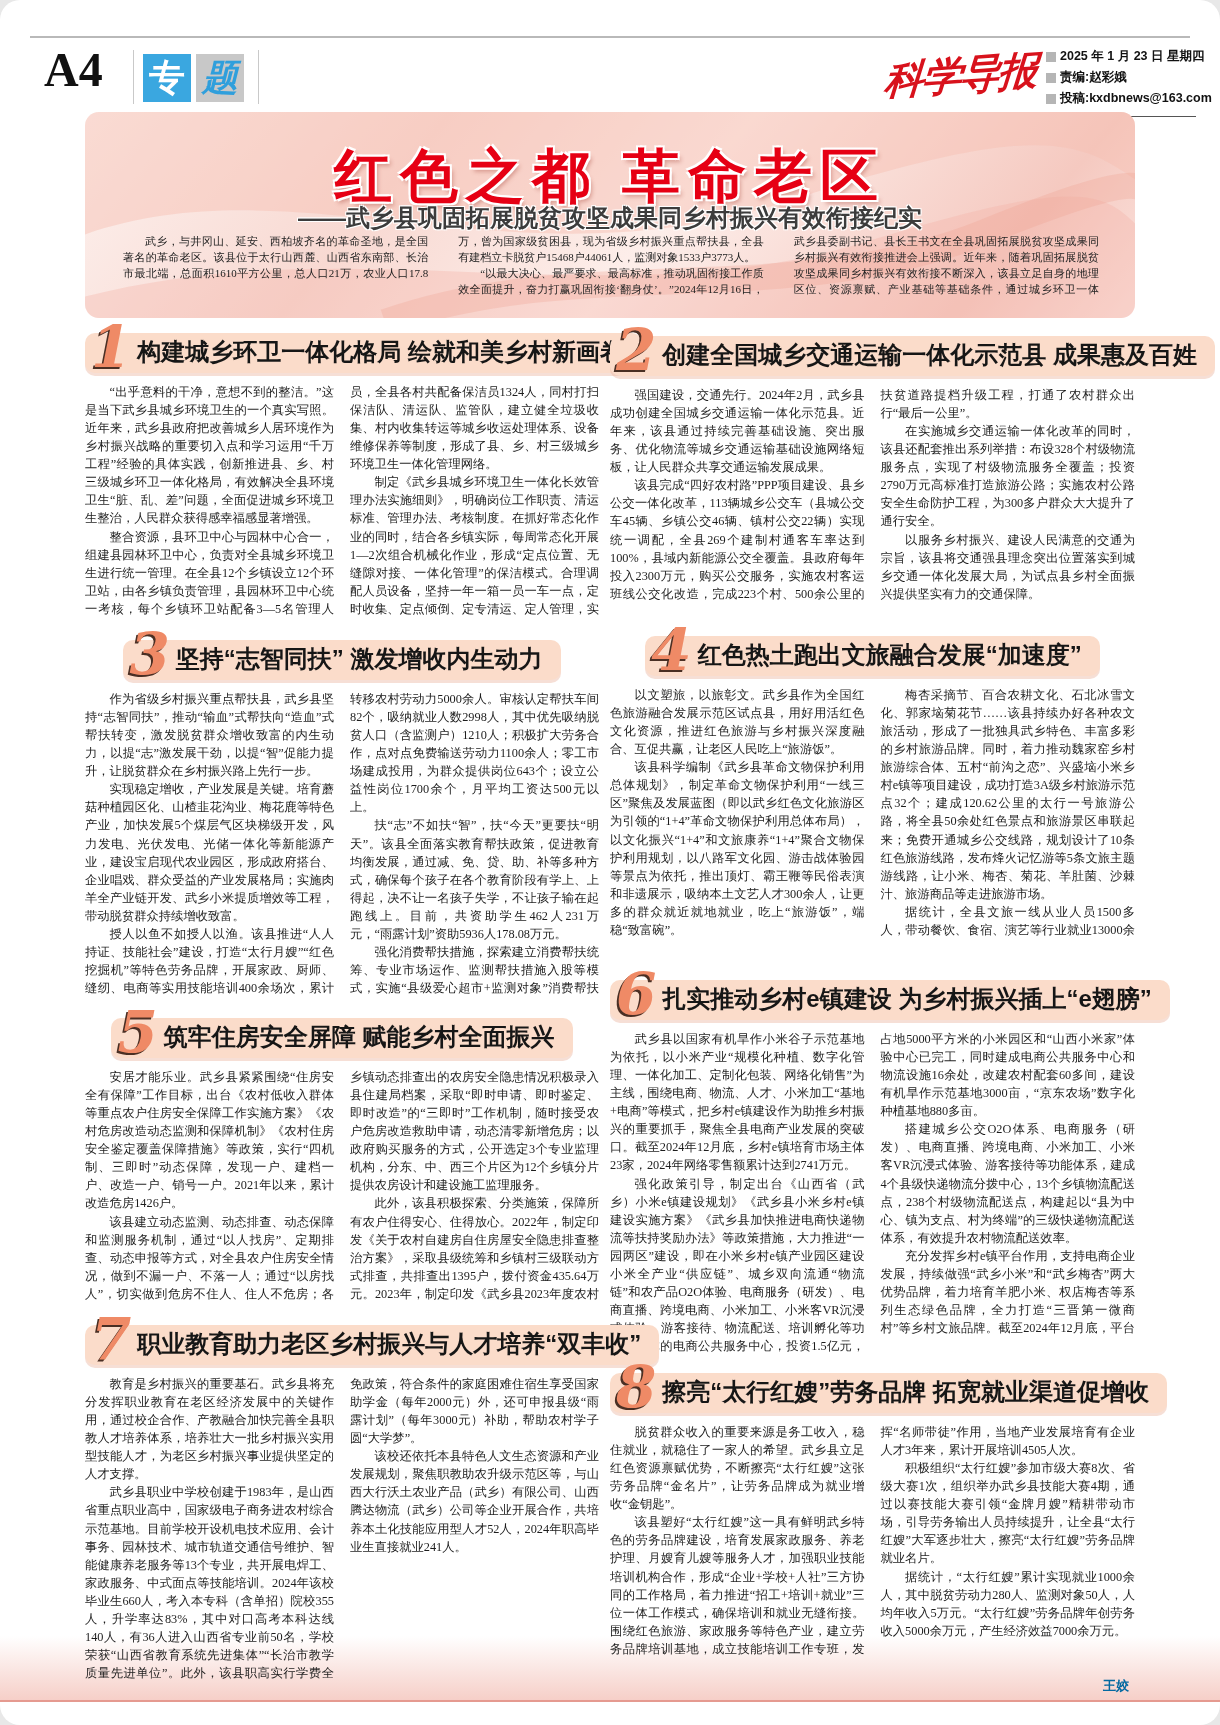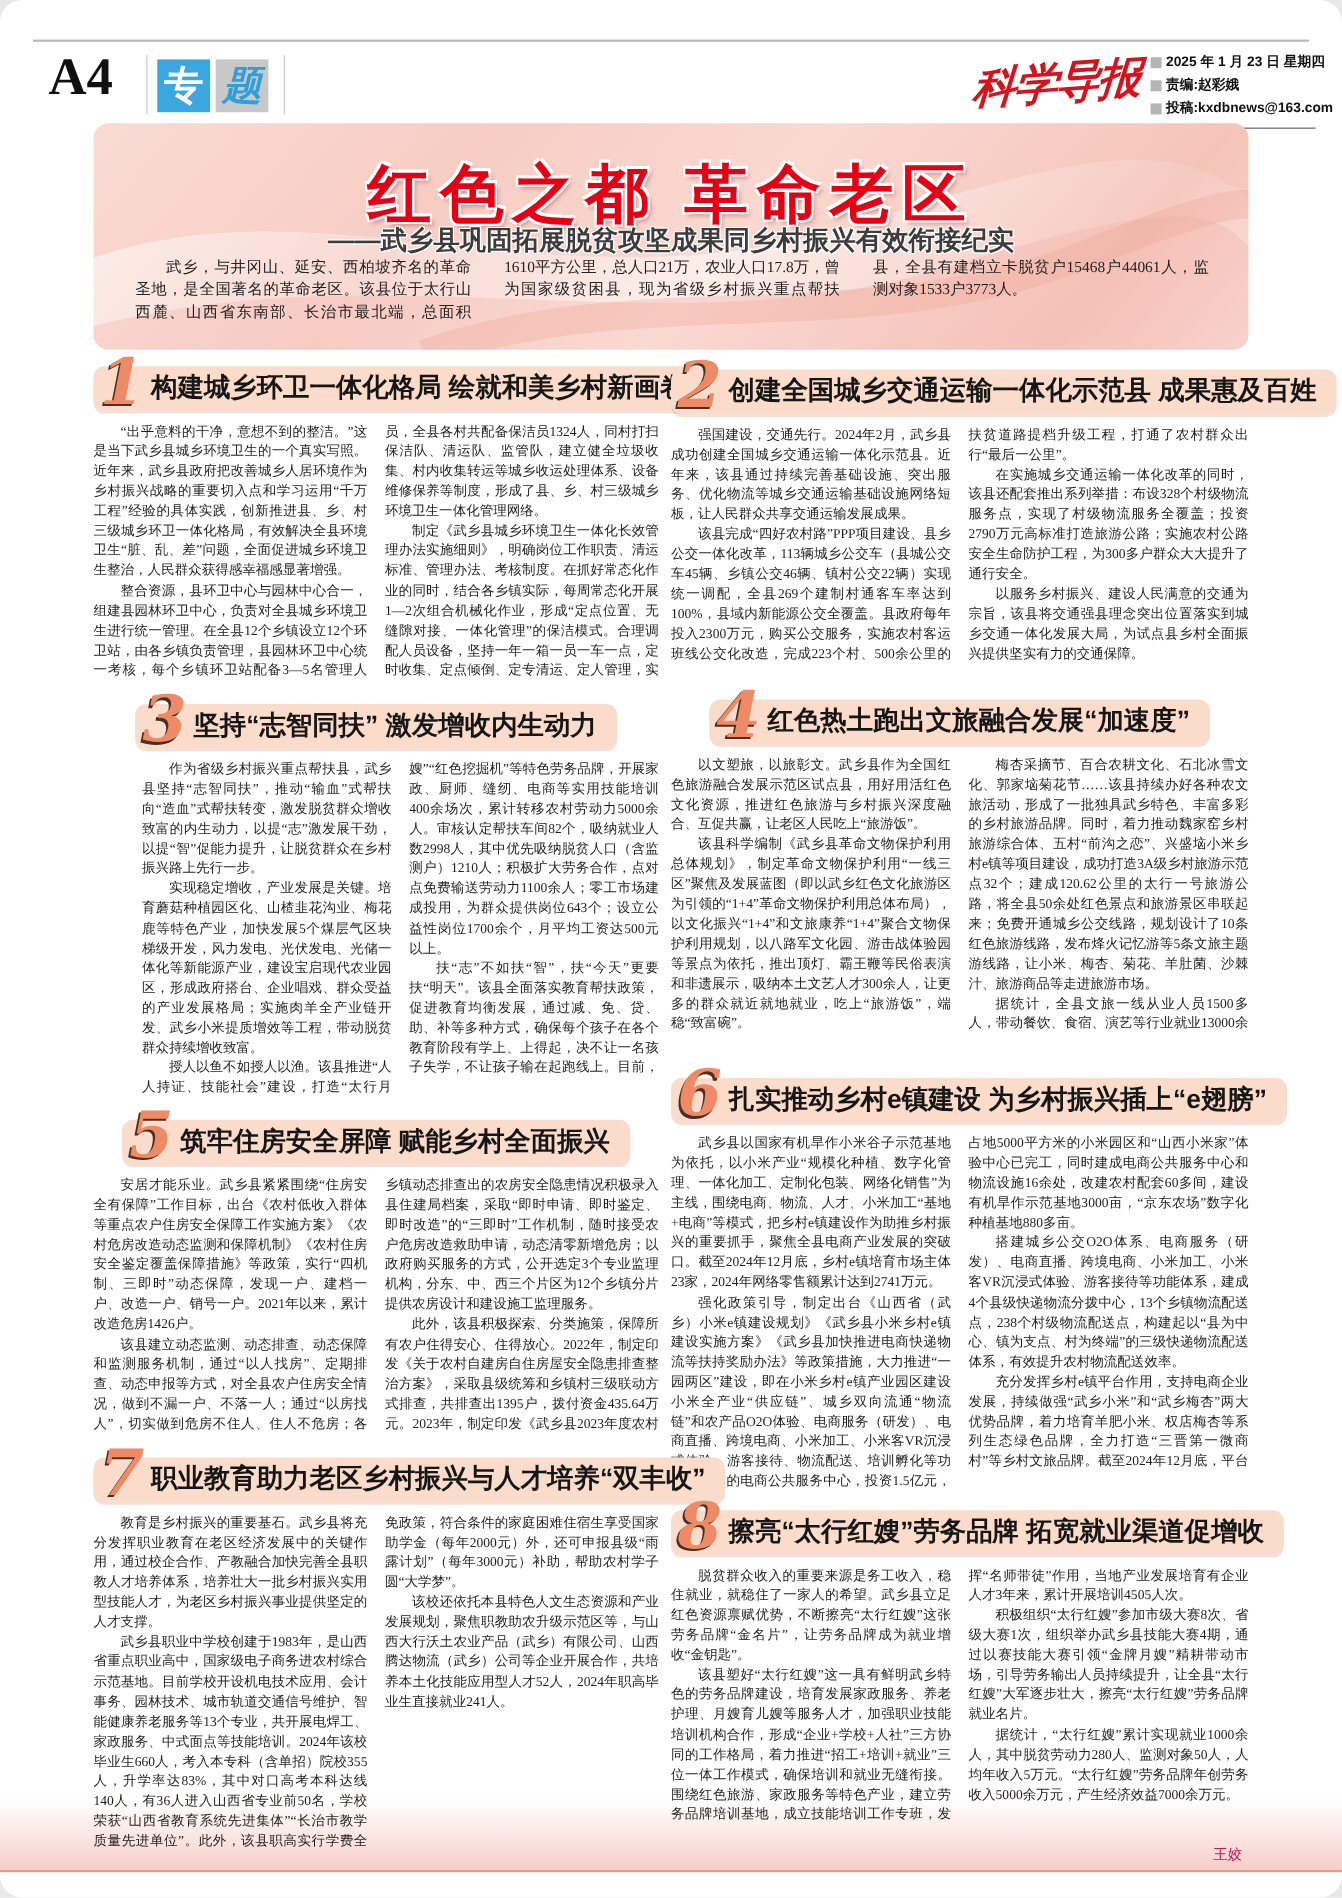--- a/index.html
+++ b/index.html
@@ -30,40 +30,40 @@
           overflow:hidden;}
   .banner svg{position:absolute;left:0;top:0;}
   .feature-title{position:absolute;left:0;top:14px;width:100%;text-align:center;
                  font-family:"Liberation Sans",sans-serif;font-weight:bold;font-size:58px;letter-spacing:8px;
                  color:#e60014;text-shadow:2px 2px 0 #fff,-2px 2px 0 #fff,2px -2px 0 #fff,-2px -2px 0 #fff,3px 4px 4px rgba(150,40,30,.35);margin-top:12px;}
   .feature-sub{position:absolute;left:0;top:90px;width:100%;text-align:center;
                font-family:"Liberation Sans",sans-serif;font-weight:bold;font-size:24px;color:#3c3c3c;
                text-shadow:1px 1px 0 #fff,-1px -1px 0 #fff,1px -1px 0 #fff,-1px 1px 0 #fff;}
   .intro{position:absolute;left:38px;top:122px;width:976px;height:76px;
          column-count:3;column-gap:30px;column-fill:auto;overflow:hidden;
-         font-size:14px;line-height:1.45;text-align:justify;color:#222;}
+         font-size:11px;line-height:1.45;text-align:justify;color:#222;}
   .intro p{margin:0;text-indent:2em;}
 
   
   .sec{position:absolute;z-index:2;}
   .sec-head{text-align:center;margin-bottom:10px;}
   .sec-head-inner{display:inline-flex;align-items:center;background:#fbdcca;border-radius:10px;
                   padding:3px 18px 5px 6px;box-shadow:0 3px 0 rgba(235,185,165,.45);}
   .sec-num{font-family:"DejaVu Serif",serif;font-style:italic;font-weight:bold;font-size:58px;line-height:.8;
            color:#ef8a66;text-shadow:-2px 2px 0 #4a2f24;margin:-16px 6px -6px 0;}
   .sec-title{font-family:"Liberation Sans",sans-serif;font-weight:bold;font-size:24px;color:#161616;white-space:nowrap;}
   .sec-body{column-count:2;column-gap:16px;column-fill:auto;overflow:hidden;
             text-align:justify;font-size:12.3px;line-height:1.47;color:#1d1d1d;}
   .sec-body p{margin:0;text-indent:2em;}
-  .byline{position:absolute;right:6px;bottom:-24px;font-weight:normal;font-size:13px;color:#be185d;}
+  .byline{position:absolute;right:6px;bottom:-24px;font-weight:bold;font-size:13px;color:#0369a1;}
 
   
   .s1{left:85px;top:333px;width:514px;}  .s1 .sec-body{height:242px;}
   .s2{left:610px;top:336px;width:525px;} .s2 .sec-body{height:238px;}
-  .s3{left:85px;top:640px;width:514px;}  .s3 .sec-body{height:318px;margin-left:44px;}
+  .s3{left:85px;top:640px;width:514px;}  .s3 .sec-body{height:318px;}
   .s4{left:610px;top:636px;width:525px;} .s4 .sec-body{height:280px;}
   .s5{left:85px;top:1018px;width:514px;} .s5 .sec-body{height:244px;}
   .s6{left:610px;top:980px;width:525px;} .s6 .sec-body{height:330px;}
   .s7{left:85px;top:1325px;width:514px;} .s7 .sec-body{height:312px;}
   .s8{left:610px;top:1373px;width:525px;} .s8 .sec-body{height:248px;}
 
   
   .footer-band{position:absolute;left:0;top:1636px;width:1220px;height:64px;z-index:1;
                background:linear-gradient(rgba(255,255,255,0),#f6cfc8);border-bottom:2px solid #e59a90;}
 </style>

